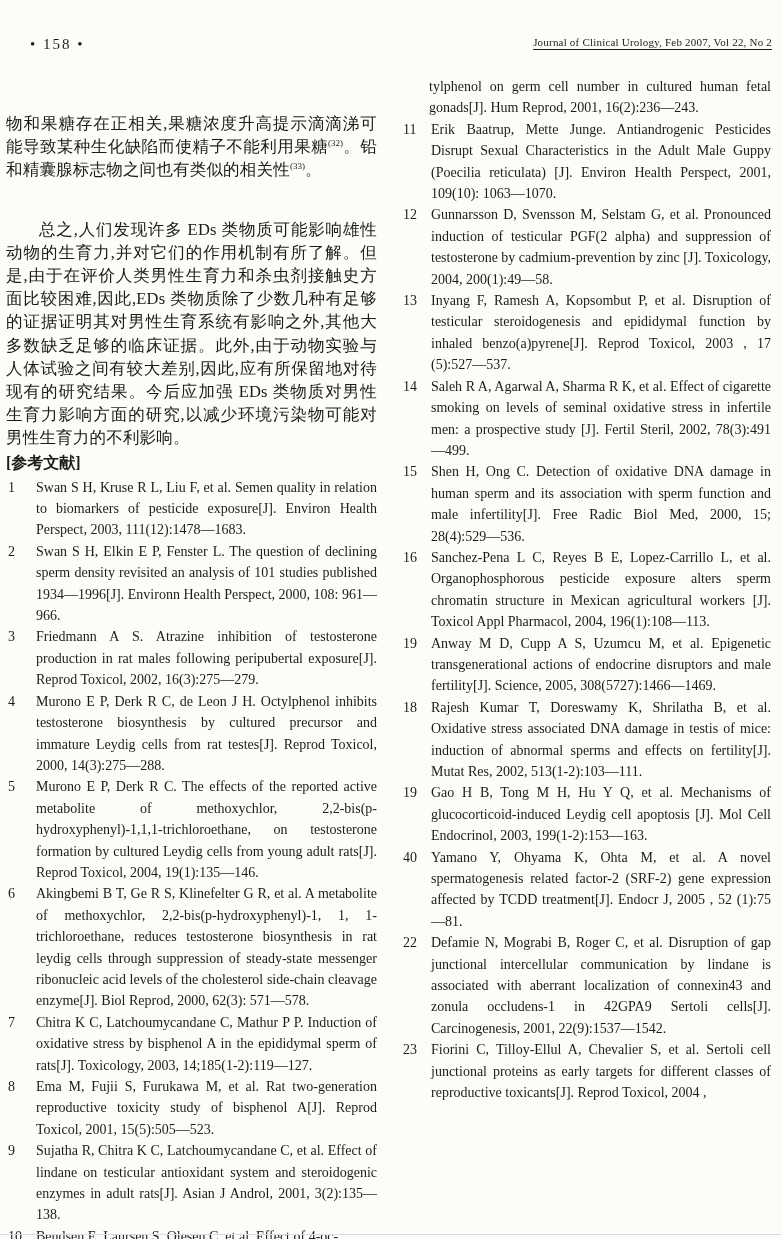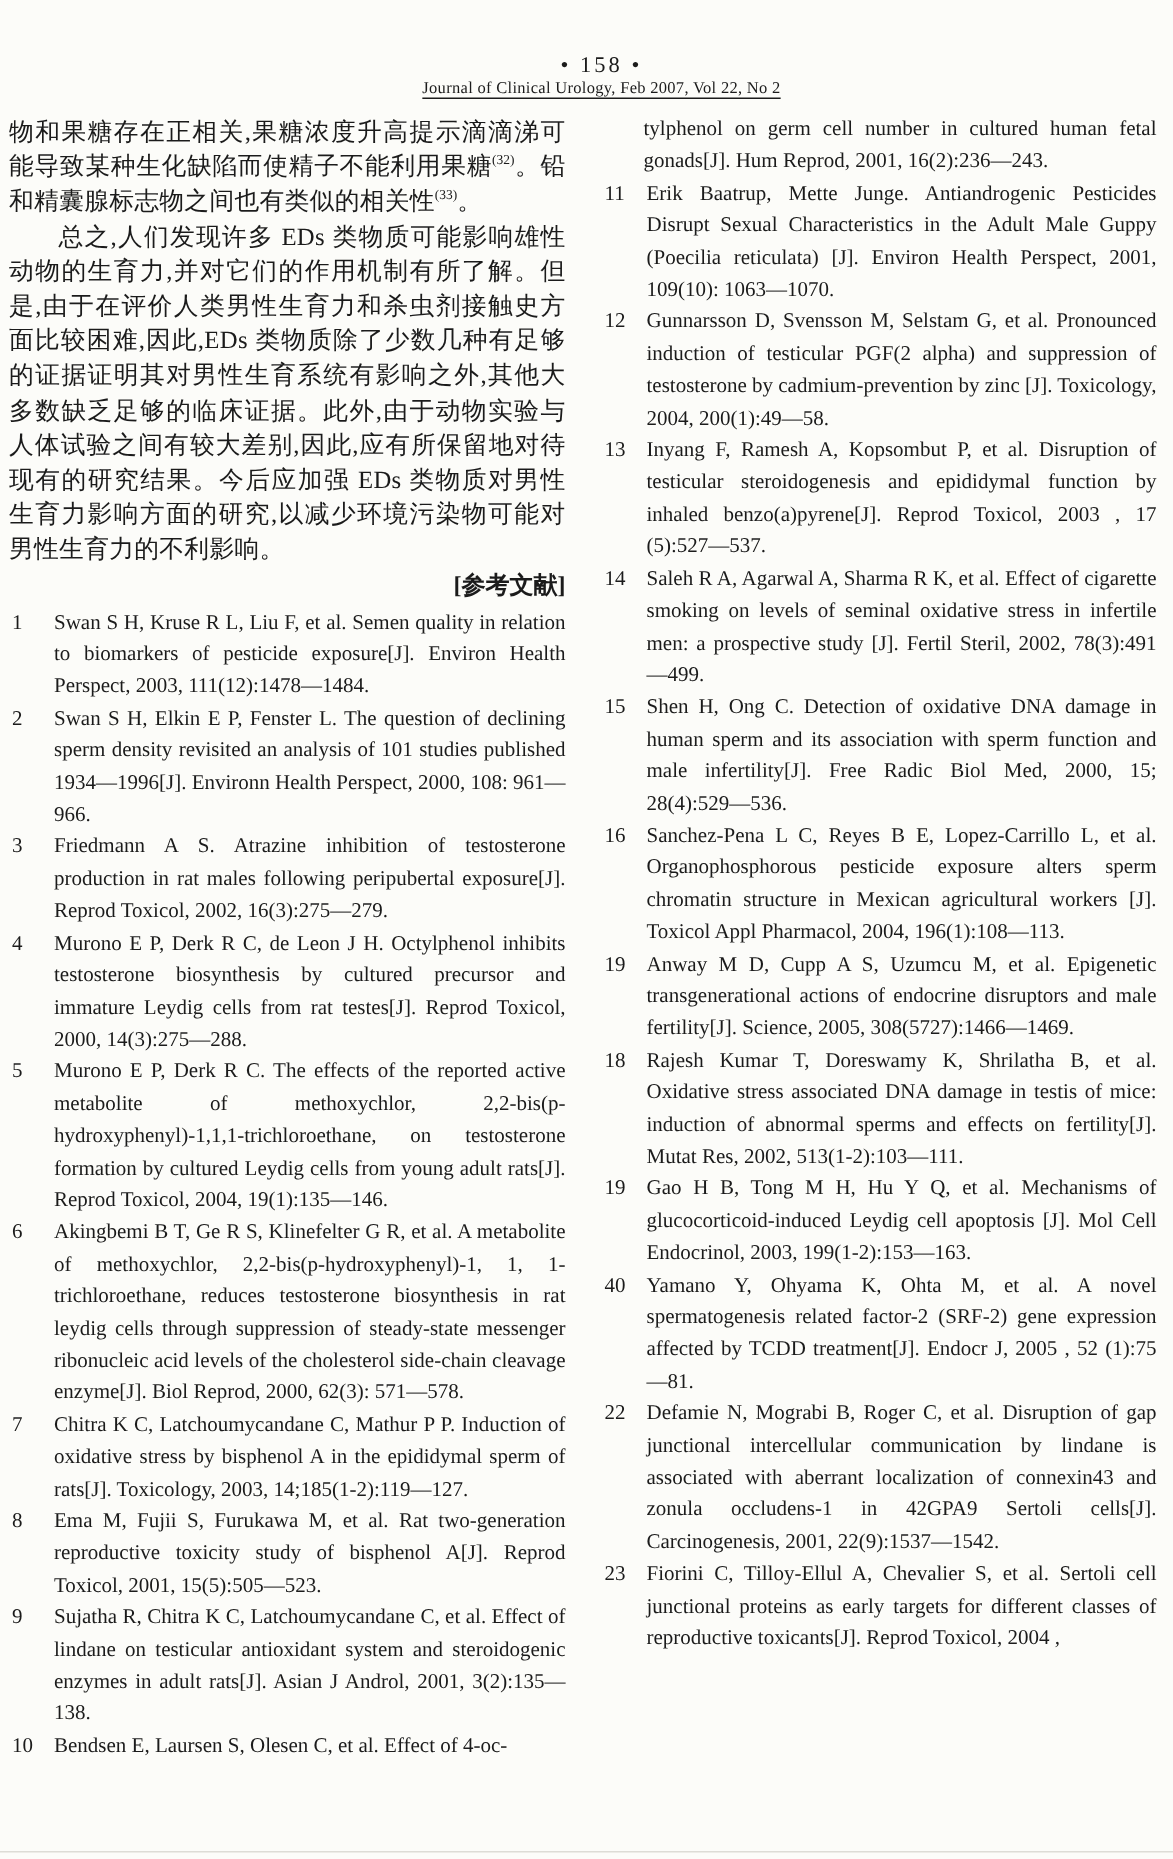--- a/index.html
+++ b/index.html
@@ -9,57 +9,57 @@
     color: #1b1b1b;
     font-family: "Liberation Serif", serif;
     overflow: hidden;
     position: relative;
   }
   .page { position: relative; width: 782px; height: 1239px; }
 
   
   .page-header {
     position: absolute; top: 36px; left: 30px; right: 10px;
-    display: flex; justify-content: space-between; align-items: center; flex-direction: column;
+    display: flex; justify-content: space-between; align-items: flex-start;
   }
   .page-num { font-size: 15px; letter-spacing: 2px; }
   .journal-line {
     font-size: 11px;
     text-decoration: underline;
     text-underline-offset: 3px;
     letter-spacing: 0.2px;
   }
 
   
   .col { position: absolute; top: 76px; }
   .col-left  { left: 6px;  width: 371px; }
   .col-right { left: 401px; width: 370px; }
 
   
   .cn {
     font-size: 16.5px;
     line-height: 23.2px;
     text-align: justify;
     letter-spacing: 0.2px;
+    margin-top: 36px;
   }
   .cn.indent { text-indent: 2em; }
   .cn sup {
     font-size: 9px;
     vertical-align: super;
     line-height: 0;
     letter-spacing: 0;
   }
 
   
   .refs-heading {
     font-size: 16px;
     font-weight: bold;
     line-height: 24px;
     margin: 1px 0 2px 0;
-    text-align: right;
   }
 
   
   .refs { list-style: none; }
   .ref {
     position: relative;
     padding-left: 30px;
     font-size: 14px;
     line-height: 21.4px;
     text-align: justify;
@@ -86,21 +86,21 @@
   <section class="col col-left">
     <p class="cn"><span>物和果糖存在正相关,果糖浓度升高提示滴滴涕可能导致某种生化缺陷而使精子不能利用果糖</span><sup>(32)</sup><span>。铅和精囊腺标志物之间也有类似的相关性</span><sup>(33)</sup><span>。</span></p>
 
     <p class="cn indent">总之,人们发现许多 EDs 类物质可能影响雄性动物的生育力,并对它们的作用机制有所了解。但是,由于在评价人类男性生育力和杀虫剂接触史方面比较困难,因此,EDs 类物质除了少数几种有足够的证据证明其对男性生育系统有影响之外,其他大多数缺乏足够的临床证据。此外,由于动物实验与人体试验之间有较大差别,因此,应有所保留地对待现有的研究结果。今后应加强 EDs 类物质对男性生育力影响方面的研究,以减少环境污染物可能对男性生育力的不利影响。</p>
 
     <div class="refs-heading">[参考文献]</div>
 
     <ol class="refs">
       <li class="ref">
         <span class="ref-num">1</span>
-        <span class="ref-text">Swan S H, Kruse R L, Liu F, et al. Semen quality in relation to biomarkers of pesticide exposure[J]. Environ Health Perspect, 2003, 111(12):1478—1484.</span>
+        <span class="ref-text">Swan S H, Kruse R L, Liu F, et al. Semen quality in relation to biomarkers of pesticide exposure[J]. Environ Health Perspect, 2003, 111(12):1478—1683.</span>
       </li>
       <li class="ref">
         <span class="ref-num">2</span>
         <span class="ref-text">Swan S H, Elkin E P, Fenster L. The question of declining sperm density revisited an analysis of 101 studies published 1934—1996[J]. Environn Health Perspect, 2000, 108: 961—966.</span>
       </li>
       <li class="ref">
         <span class="ref-num">3</span>
         <span class="ref-text">Friedmann A S. Atrazine inhibition of testosterone production in rat males following peripubertal exposure[J]. Reprod Toxicol, 2002, 16(3):275—279.</span>
       </li>
       <li class="ref">

